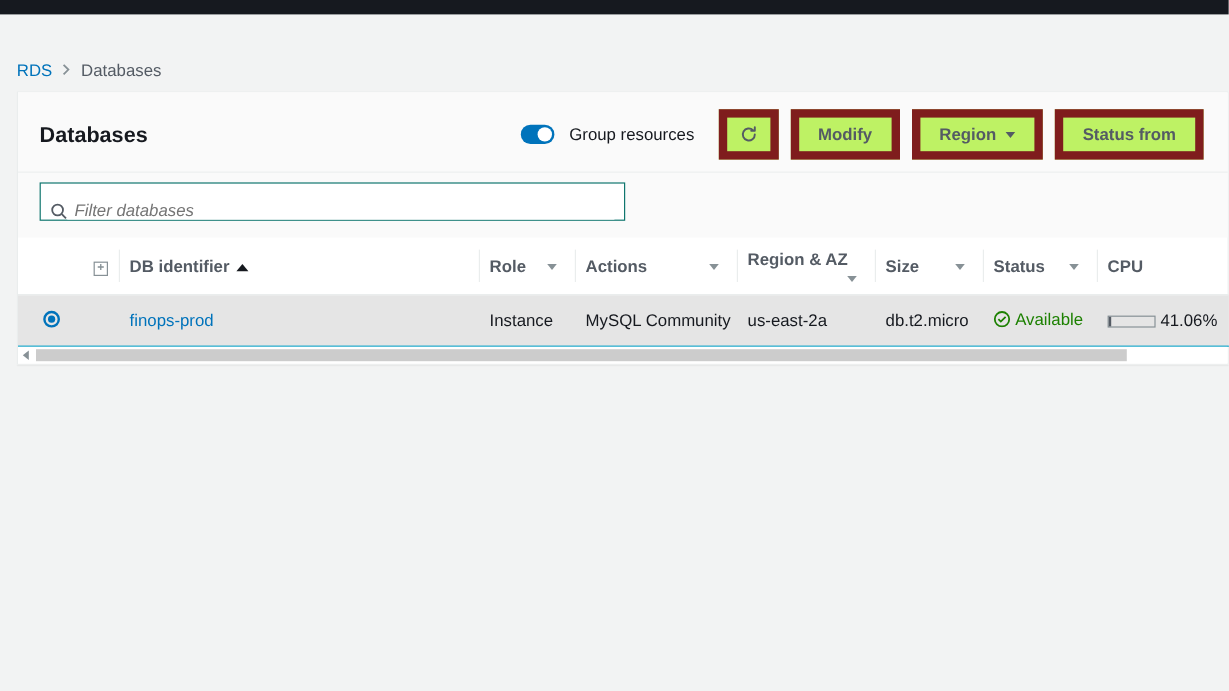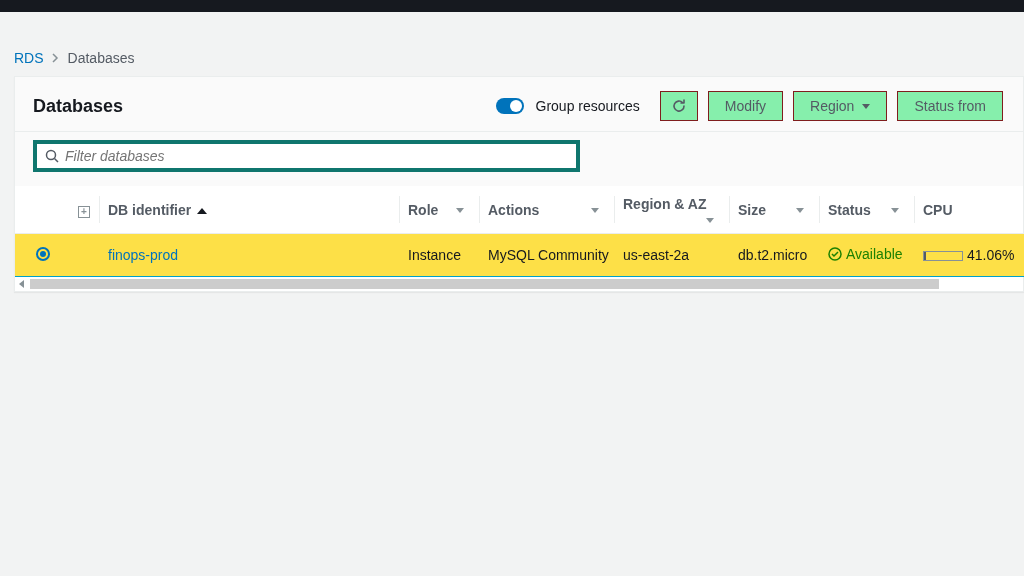--- a/index.html
+++ b/index.html
@@ -69,49 +69,49 @@
       position: absolute;
       right: 2px;
       top: 2px;
       width: 12px;
       height: 12px;
       background: #fff;
       border-radius: 50%;
     }
     .toggle-label { color: #16191f; }
     .btn {
-      background: #86efac;
-      border: 1px solid #7f1d1d;
+      background: #bef264;
+      border: 7px solid #7f1d1d;
       padding: 6px 16px;
       font-size: 14px;
       color: #545b64;
       cursor: pointer;
       display: inline-flex;
       align-items: center;
       gap: 8px;
-      font-weight: 400;
+      font-weight: 700;
     }
     .btn-icon {
       padding: 6px 10px;
     }
     .btn .tri {
       width: 0; height: 0;
       border-left: 4px solid transparent;
       border-right: 4px solid transparent;
       border-top: 5px solid #545b64;
     }
     .filter-row {
       padding: 8px 18px 14px 18px;
       background: #fafafa;
     }
     .filter-input {
       display: flex;
-      align-items: center;
-      border: 4px solid #0f766e;
-      width: 547px;
+      align-items: flex-end;
+      border: 1px solid #0f766e;
+      width: 488px;
       height: 32px;
       background: #fff;
       padding: 0 8px;
     }
     .filter-input input {
       border: none;
       outline: none;
       flex: 1;
       font-size: 14px;
       font-style: italic;
@@ -156,21 +156,21 @@
       width: 0; height: 0;
       border-left: 4px solid transparent;
       border-right: 4px solid transparent;
       border-top: 5px solid #879196;
       vertical-align: middle;
       float: right;
       margin-top: 6px;
       margin-right: 8px;
     }
     tbody tr.selected {
-      background: #fde047;
+      background: #e5e5e5;
       border-top: 1px solid #00a1c9;
       border-bottom: 1px solid #00a1c9;
     }
     tbody td {
       padding: 12px 8px;
       font-size: 14px;
       color: #16191f;
       white-space: nowrap;
     }
     .radio {

